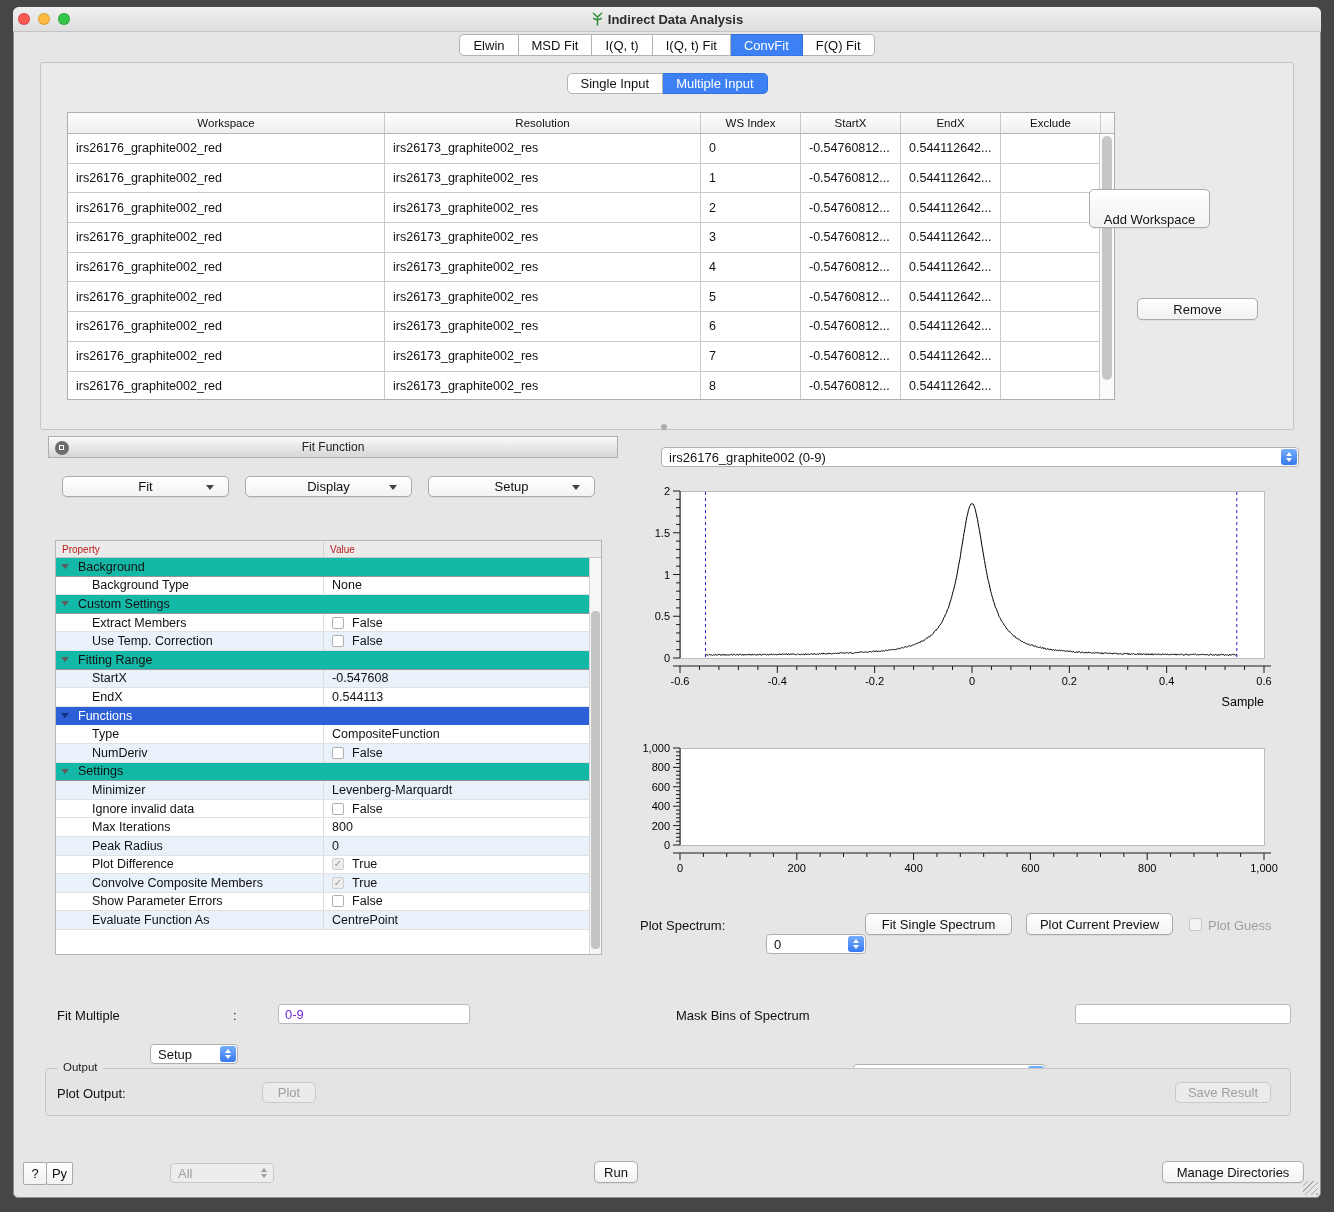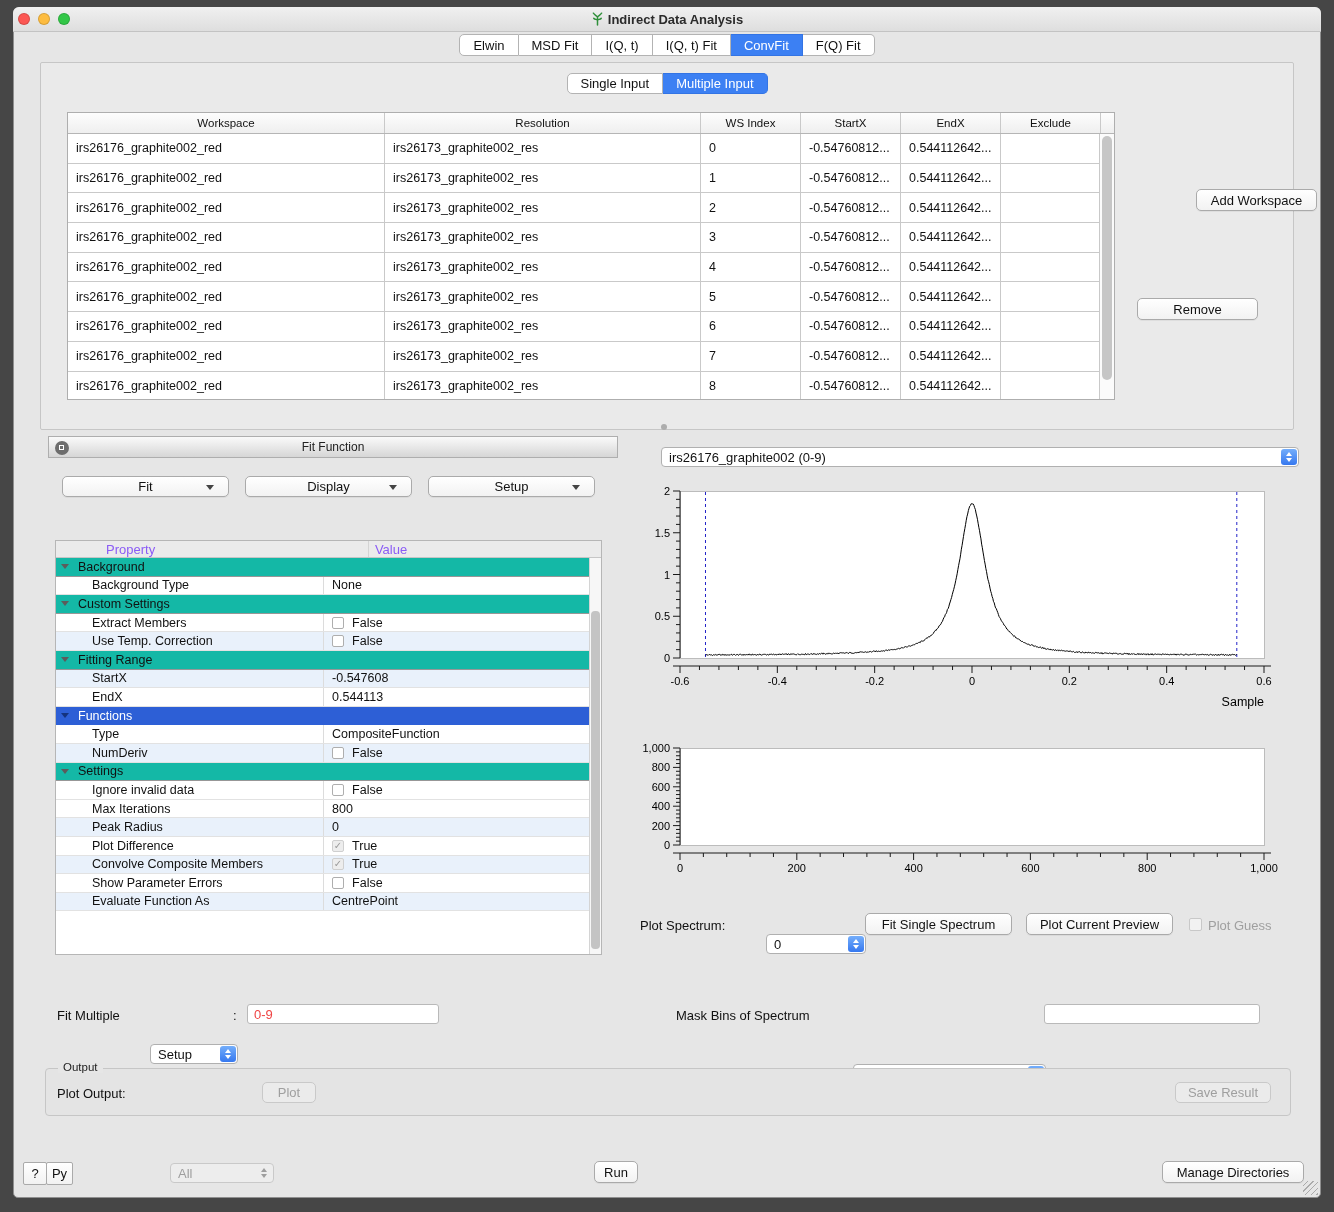--- a/index.html
+++ b/index.html
@@ -53,21 +53,21 @@
                background:#6d6d6d; }
   .floaticon i { position:absolute; left:4px; top:4px; width:5px; height:5px; border:1px solid #fff; display:block; }
 
   .menubtn { position:absolute; height:21px; width:167px; }
   .menubtn .arr { position:absolute; right:14px; top:8px; width:0; height:0;
                   border-left:4px solid transparent; border-right:4px solid transparent; border-top:5px solid #444; }
 
   
   .pgrid { background:#fff; border:1px solid #b6b6b6; overflow:hidden; }
   .pghead { display:flex; height:17px; background:#ebebeb; border-bottom:1px solid #c6c6c6; }
-  .pghead div { font-size:13px; color:#8b5cf6; padding-left:6px; display:flex; align-items:center;margin-left:44px; }
+  .pghead div { font-size:10px; color:#b91c1c; padding-left:6px; display:flex; align-items:center; }
   .grow { display:flex; height:18.6px; font-size:12.5px; color:#111; align-items:stretch; border-bottom:1px solid #e2e2e2; }
   .grow .pcell { width:49%; display:flex; align-items:center; padding-left:36px; overflow:hidden; white-space:nowrap; }
   .grow .vcell { width:51%; display:flex; align-items:center; padding-left:8px; border-left:1px solid #dcdcdc;
                  overflow:hidden; white-space:nowrap; gap:8px; }
   .grow.galt { background:#e9f1fb; }
   .grow.ggroup { background:#14b8a6; border-bottom:1px solid #979797; }
   .grow.ggroup .glabel { padding-left:2px; }
   .grow.ggroup .pcell { width:100%; padding-left:5px; gap:7px; }
   .grow.gsel { background:#2d5fd6; color:#fff; border-bottom-color:#2d5fd6; }
   .tri { width:0; height:0; border-left:4px solid transparent; border-right:4px solid transparent;
@@ -86,21 +86,21 @@
   .stepper { position:absolute; right:1px; top:1px; bottom:1px; width:16px; border-radius:3px;
              background:linear-gradient(#74aefb,#3678ef); display:flex; flex-direction:column;
              align-items:center; justify-content:center; gap:2px; }
   .stepper .u { width:0; height:0; border-left:3.5px solid transparent; border-right:3.5px solid transparent; border-bottom:4px solid #fff; }
   .stepper .d { width:0; height:0; border-left:3.5px solid transparent; border-right:3.5px solid transparent; border-top:4px solid #fff; }
   .combo.dis { background:#ededed; color:#9e9e9e; border-color:#c9c9c9; }
   .combo.dis .stepper { background:transparent; }
   .combo.dis .stepper .u { border-bottom-color:#9e9e9e; }
   .combo.dis .stepper .d { border-top-color:#9e9e9e; }
   input.tx { background:#fff; border:1px solid #b9b9b9; border-radius:3px; font:13px "Liberation Sans",sans-serif;
-             color:#ef4444; padding:0 6px; outline:none; }
+             color:#6d28d9; padding:0 6px; outline:none;margin-left:31px; }
 
   .lbl { font-size:13px; color:#111; white-space:nowrap; }
   .lbl.dim { color:#9f9f9f; }
 
   .groupbox { border:1px solid #c6c6c6; border-radius:4px; background:#e4e4e4; }
   .gbtitle { position:absolute; top:-8px; left:12px; background:#e6e6e6; padding:0 5px; font-size:11.5px; color:#222; }
 
   svg text { font-family:"Liberation Sans", sans-serif; }
   .grip { background:repeating-linear-gradient(135deg, rgba(0,0,0,0) 0 3px, #9c9c9c 3px 4px); opacity:.8; }
   .dot { width:6px; height:6px; border-radius:50%; background:#adadad; }
@@ -224,21 +224,21 @@
           <div class="tcell" style="width: 100px;">-0.54760812...</div>
           <div class="tcell" style="width: 100px;">0.544112642...</div>
           <div class="tcell" style="width: 100px;"></div>
         </div>
       </div>
     <div class="vscroll">
       <div class="vthumb" style="top:2px;height:92%;"></div>
     </div>
   </div>
 
-  <div class="abs btn" style="left:1196px;top:189px;width:121px;height:22px;">
+  <div class="abs btn" style="left:1089px;top:189px;width:121px;height:39px;align-items:flex-end;">
     <span>Add Workspace</span>
   </div>
   <div class="abs btn" style="left:1137px;top:298px;width:121px;height:22px;">
     <span>Remove</span>
   </div>
 
   <div class="abs dot" style="left:661px;top:424px;"></div>
 
   <div class="abs ffhead" style="left:48px;top:436px;width:570px;height:22px;">
     <span class="floaticon">
@@ -332,20 +332,26 @@
           <div class="pcell">NumDeriv</div>
           <div class="vcell">
             <span class="cb"></span>
             <span>False</span>
           </div>
         </div>
         <div class="grow ggroup">
           <div class="pcell">
             <span class="tri"></span>
             <span class="glabel">Settings</span>
+          </div>
+        </div>
+        <div class="grow galt">
+          <div class="pcell">Minimizer</div>
+          <div class="vcell">
+            <span>Levenberg-Marquardt</span>
           </div>
         </div>
         <div class="grow gplain">
           <div class="pcell">Ignore invalid data</div>
           <div class="vcell">
             <span class="cb"></span>
             <span>False</span>
           </div>
         </div>
         <div class="grow gplain">

